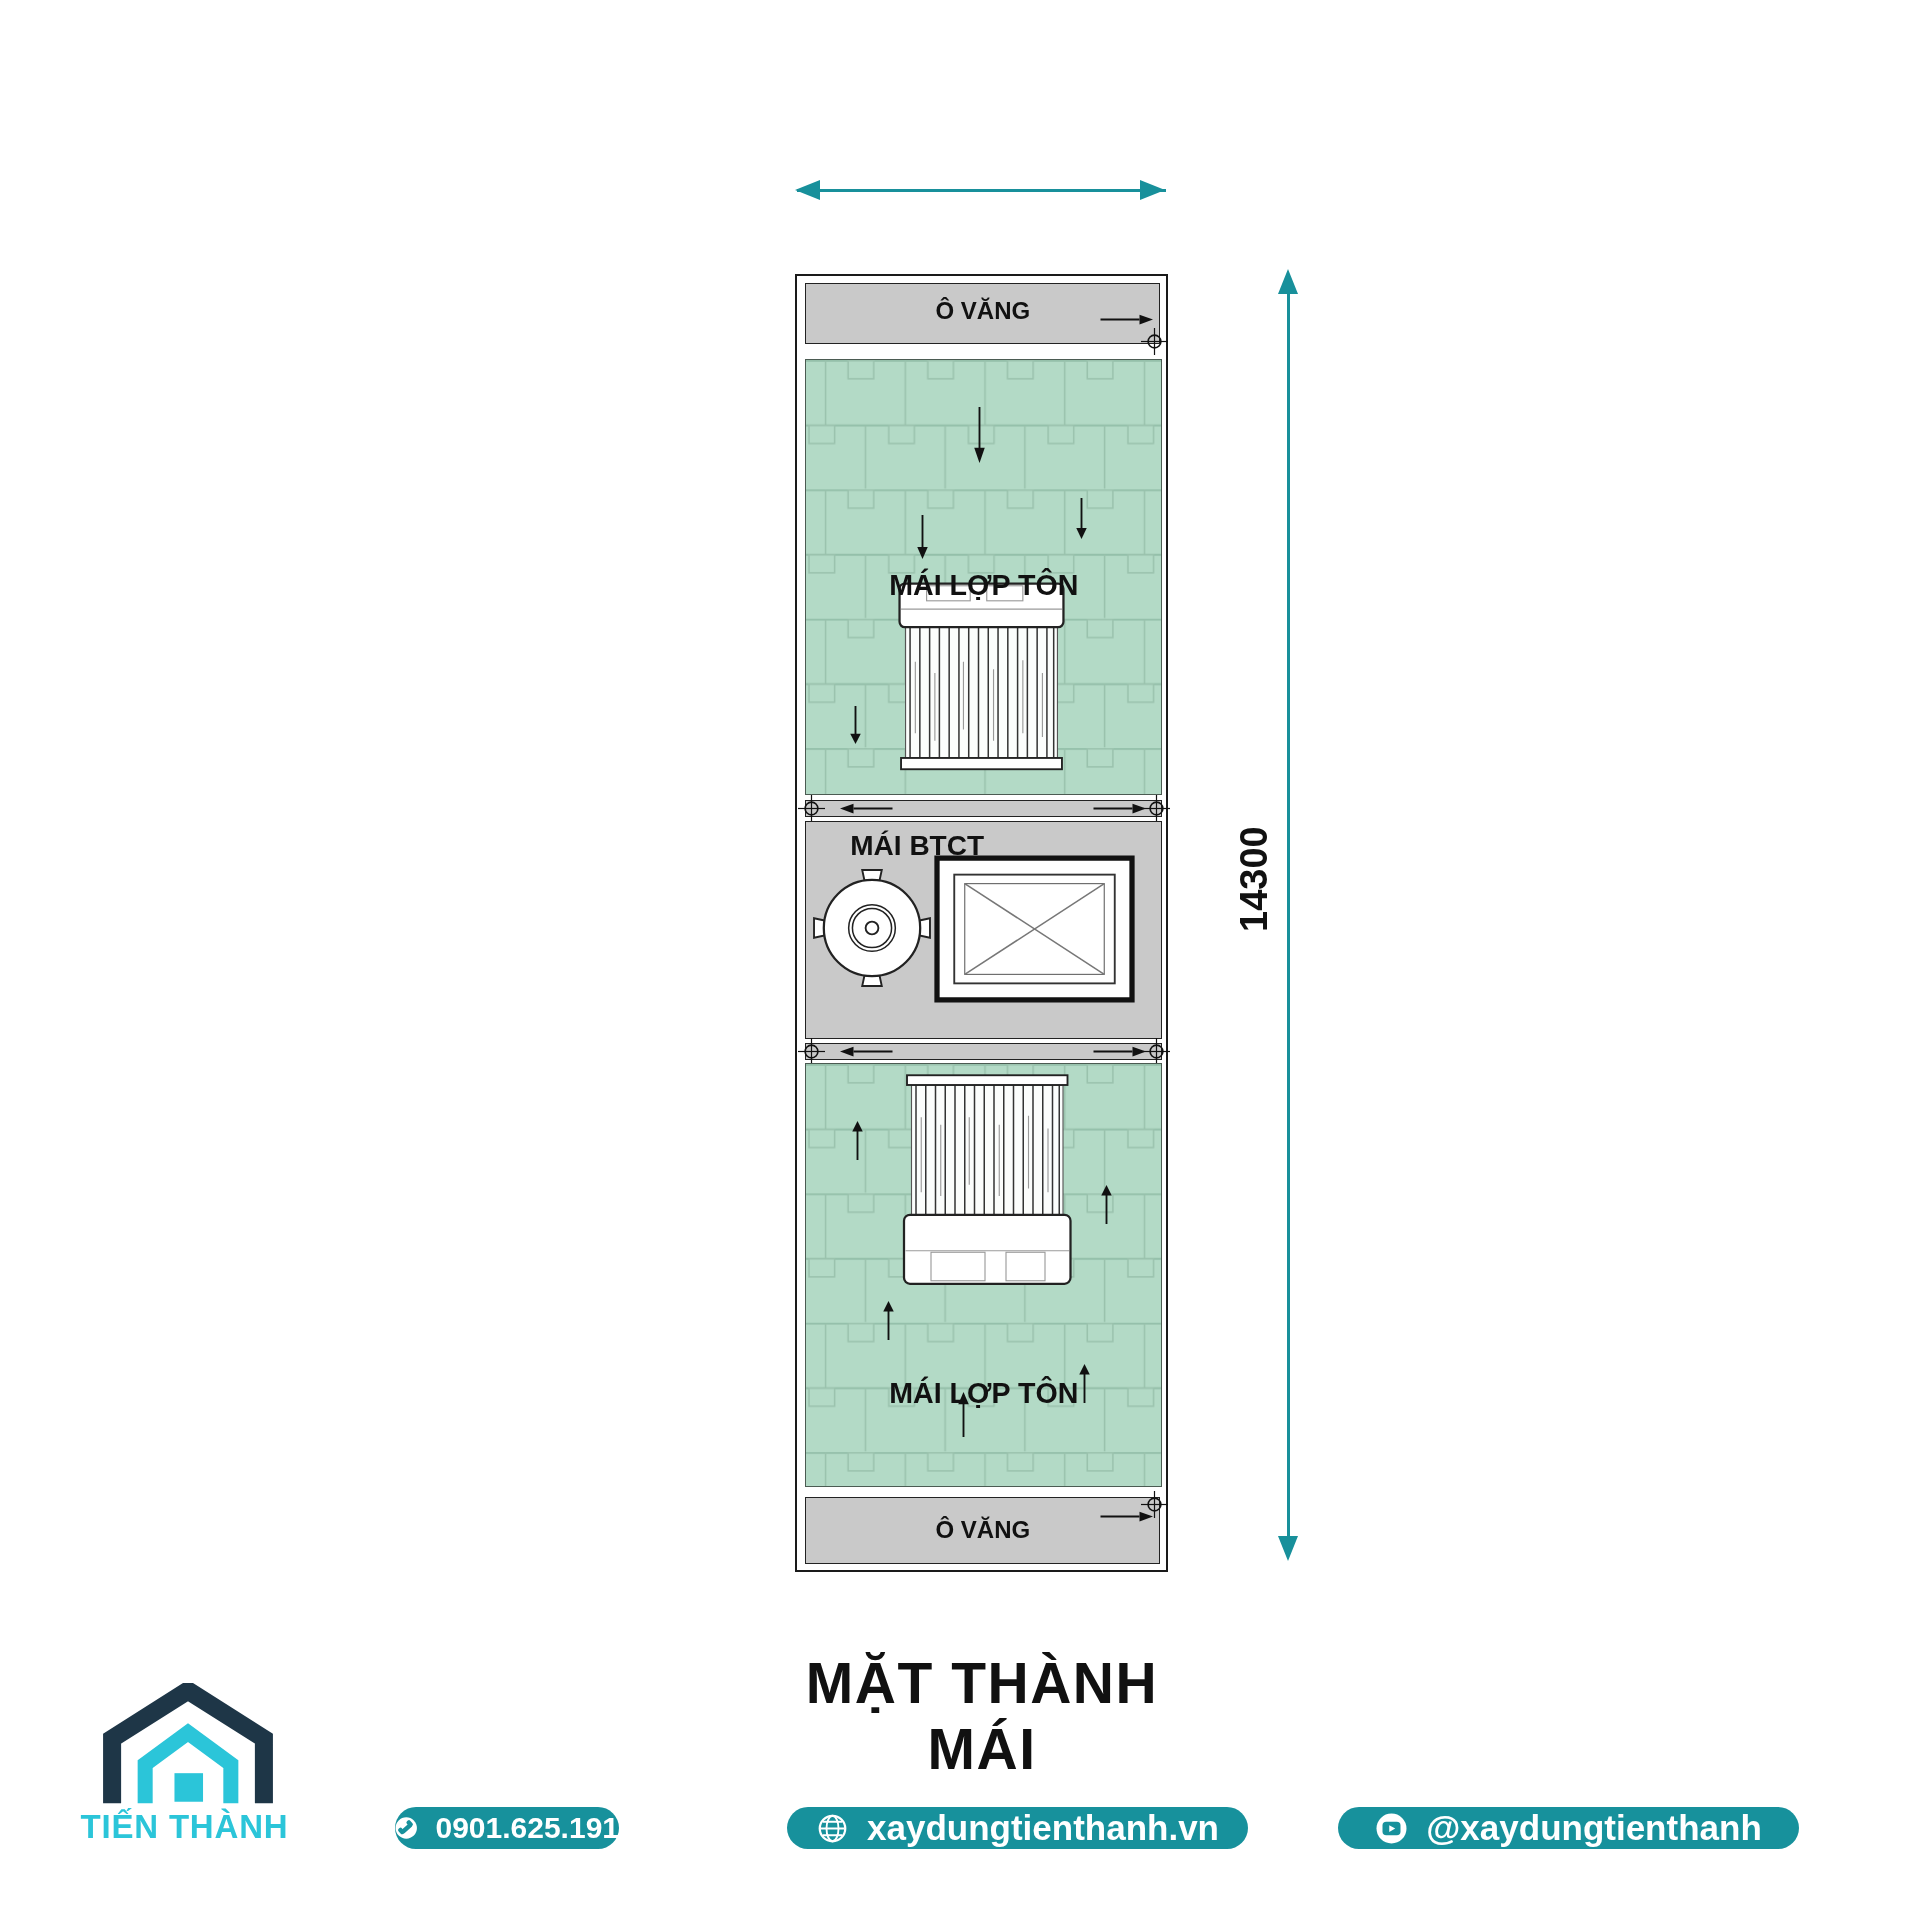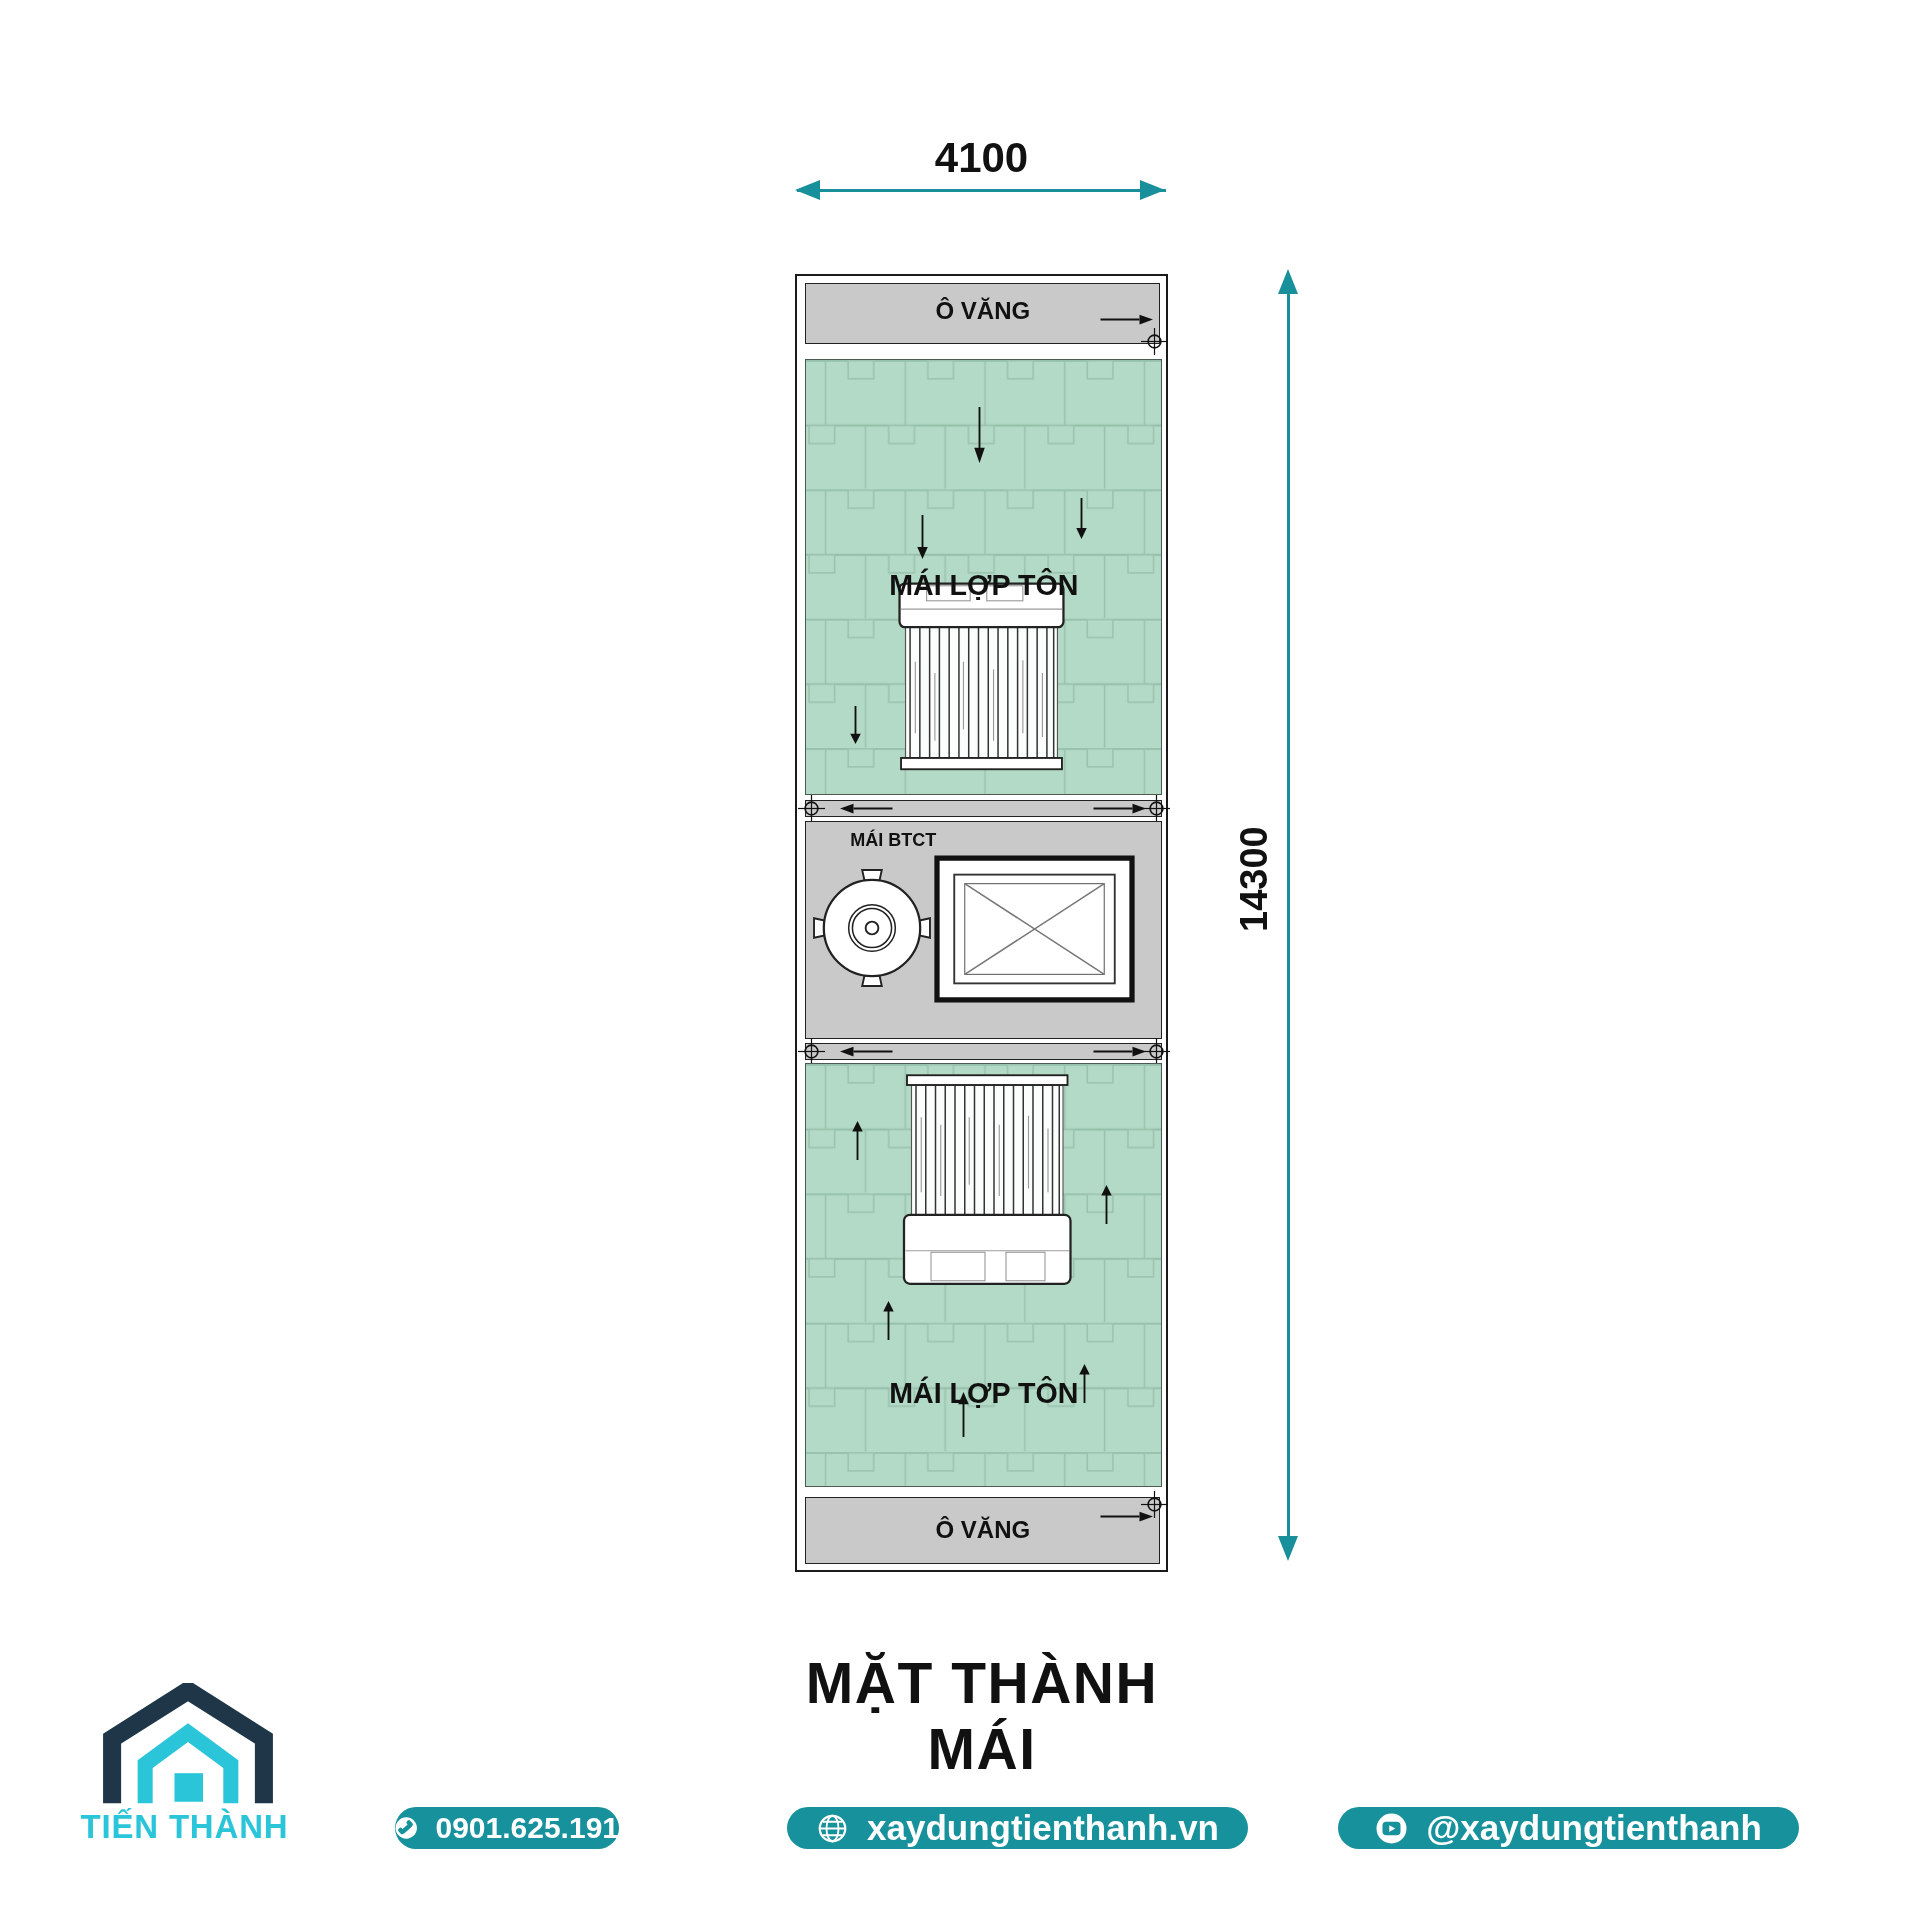--- a/index.html
+++ b/index.html
@@ -31,21 +31,21 @@
   .roof{position:absolute;left:8.3px;width:355px;border:1.5px solid #4b5b52;overflow:visible;}
   .roof-top{top:83px;height:434px;}
   .roof-bottom{top:787px;height:422px;}
   .roof-label{position:absolute;left:0;width:100%;text-align:center;font-size:28.6px;font-weight:bold;margin-top:45px;}
 
   .band{position:absolute;left:8.3px;width:355px;height:15px;background:#c9c9c9;border:1.5px solid #222;overflow:visible;}
   .band-top{top:524px;}
   .band-bottom{top:767px;}
 
   .mid-main{position:absolute;left:8.3px;top:545px;width:355px;height:216px;background:#c9c9c9;border:1.5px solid #222;}
-  .btct-label{position:absolute;left:44px;top:7.5px;font-size:18px;font-weight:bold;}
+  .btct-label{position:absolute;left:44px;top:7.5px;font-size:28px;font-weight:bold;}
 
   .plan-svg{position:absolute;display:block;}
 
   
   .main-title{position:absolute;left:776px;top:1650px;width:412px;text-align:center;
               font-size:57px;font-weight:bold;letter-spacing:1.5px;}
 
   
   .logo-box{position:absolute;left:92px;top:1683px;width:192px;}
   .logo-text{position:absolute;left:72px;top:1808px;width:225px;text-align:center;
@@ -56,21 +56,20 @@
   .pill-phone{left:395px;width:224px;font-size:30px;}
   .pill-web{left:787px;width:461px;font-size:35px;}
   .pill-social{left:1338px;width:461px;font-size:35px;}
   .pill .ptxt{white-space:nowrap;}
 </style>
 </head>
 <body>
 
 <div class="page">
 
-  <div class="dim-w-label lbl">4100</div>
   <div class="dim-line-h"></div>
   <i class="tri tri-left"></i>
   <i class="tri tri-right"></i>
 
   <div class="dim-line-v"></div>
   <i class="tri tri-up"></i>
   <i class="tri tri-down"></i>
   <div class="dim-h-label lbl">14300</div>
 
   <div class="building">

